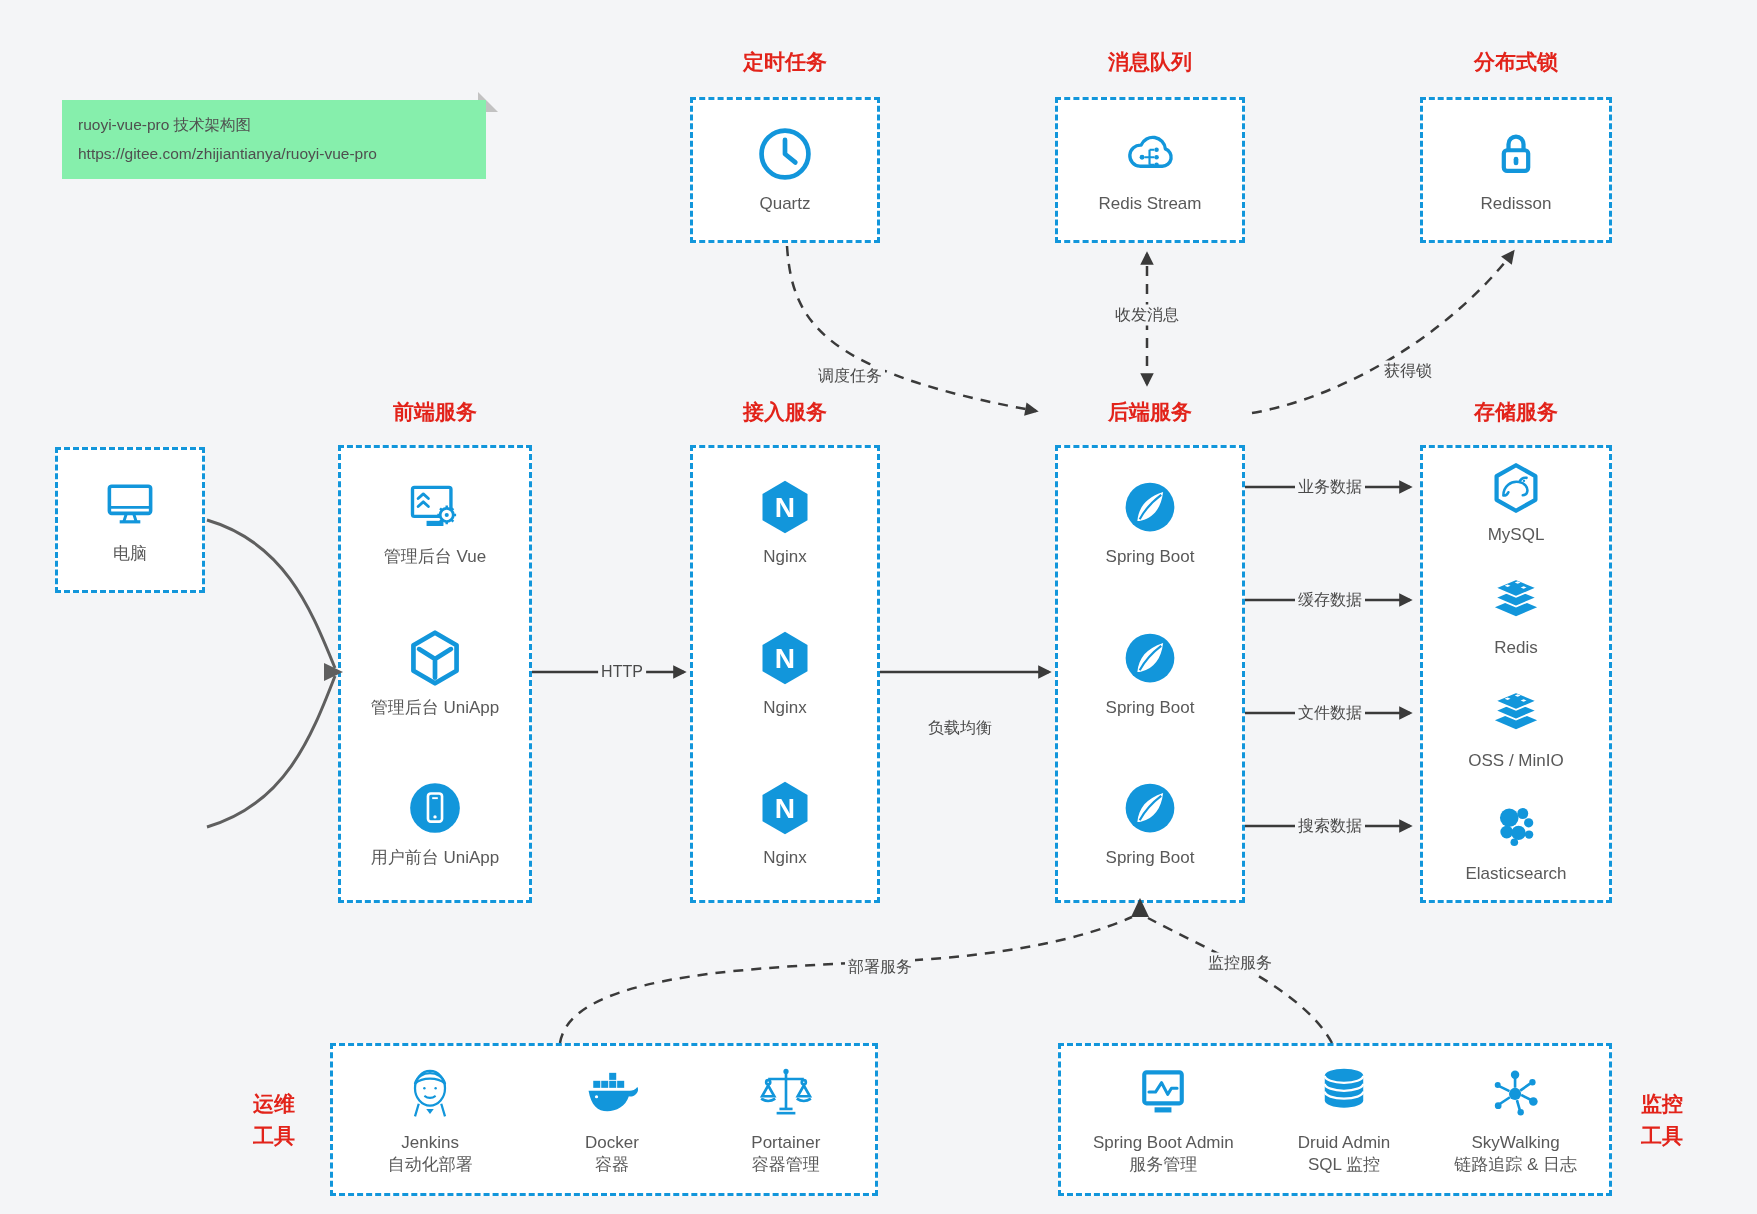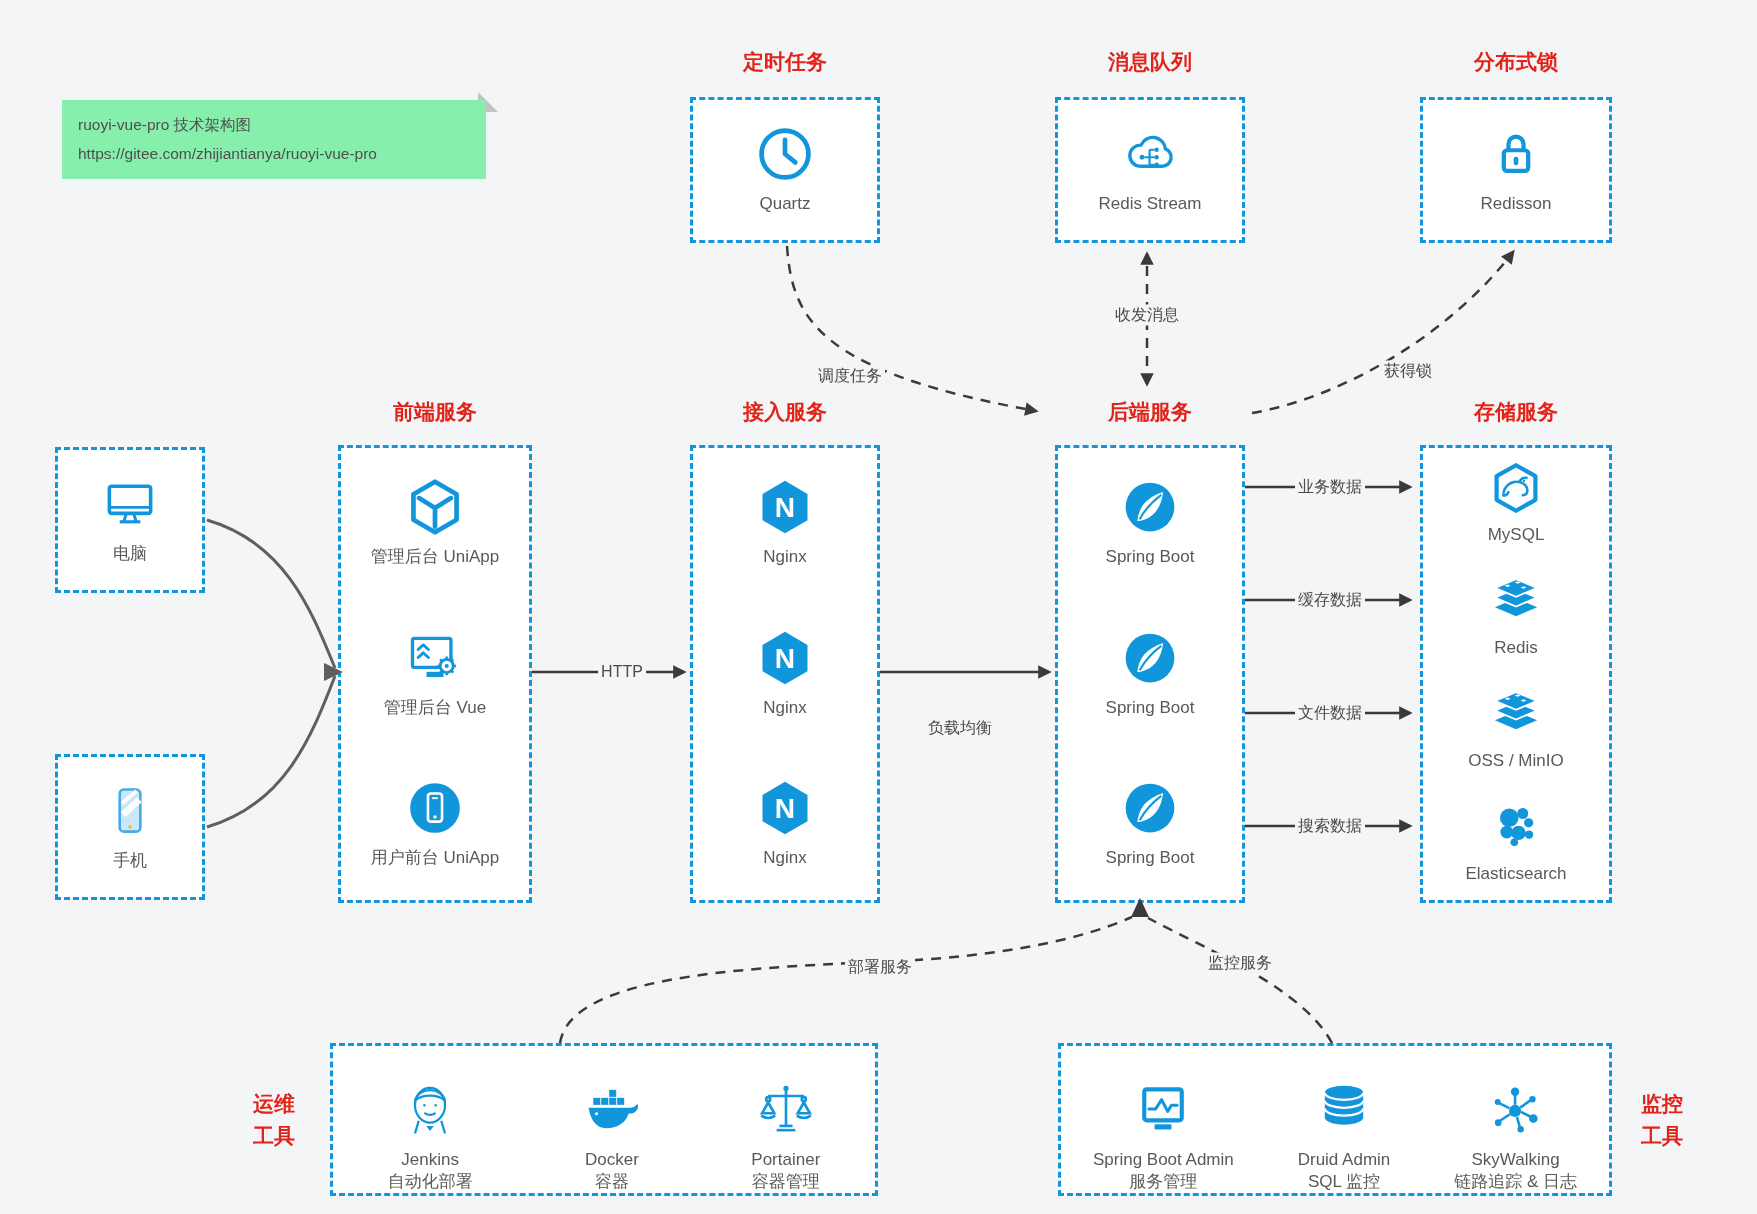--- a/index.html
+++ b/index.html
@@ -1,19 +1,19 @@
 <!DOCTYPE html>
 <html><head>
 <meta charset="utf-8">
 <style>
   html,body{margin:0;padding:0;background:#f4f5f7;font-family:"Liberation Sans","DejaVu Sans",sans-serif;}
   #canvas{position:relative;width:1757px;height:1214px;background:#f4f5f7;overflow:hidden;}
   .gbox{position:absolute;border:3px dashed #1296db;background:#ffffff;box-sizing:border-box;}
   .vstack{display:flex;flex-direction:column;justify-content:space-around;align-items:center;height:100%;}
-  .hstack{display:flex;flex-direction:row;justify-content:space-around;align-items:flex-end;height:100%;}
+  .hstack{display:flex;flex-direction:row;justify-content:space-around;align-items:center;height:100%;}
   .node{display:flex;flex-direction:column;align-items:center;gap:7px;}
   .node .label{font-size:17px;color:#595959;white-space:nowrap;text-align:center;line-height:1.5;}
   .node .sublabel{font-size:17px;color:#595959;white-space:nowrap;text-align:center;margin-top:-2px;}
   .icon{width:60px;height:60px;display:block;}
   .icon.sm{width:54px;height:54px;}
   .red-title{position:absolute;color:#e2231a;font-weight:bold;font-size:21px;text-align:center;white-space:nowrap;}
   .side-title{position:absolute;color:#e2231a;font-weight:bold;font-size:21px;text-align:center;line-height:1.5;}
   .cl{position:absolute;transform:translate(-50%,-50%);background:#f4f5f7;color:#4a4a4a;font-size:16px;padding:0 3px;white-space:nowrap;z-index:5;}
   #connectors{position:absolute;left:0;top:0;z-index:4;pointer-events:none;}
   .note{position:absolute;left:62px;top:100px;width:392px;background:#86efac;color:#4f4f4f;
@@ -221,44 +221,34 @@
   <div class="gbox" style="left:55px;top:447px;width:150px;height:146px;">
     <div class="vstack">
       <div class="node">
         <svg class="icon">
             <use href="#i-desktop"></use>
           </svg>
         <div class="label">电脑</div>
       </div>
     </div>
   </div>
-  <div class="gbox" style="left:55px;top:754px;width:150px;height:146px;">
-    <div class="vstack">
-      <div class="node">
-        <svg class="icon">
-            <use href="#i-phone"></use>
-          </svg>
-        <div class="label">手机</div>
-      </div>
-    </div>
-  </div>
 
   <div class="gbox" style="left:338px;top:445px;width:194px;height:458px;">
     <div class="vstack">
       <div class="node">
         <svg class="icon">
+            <use href="#i-adminvue"></use>
+          </svg>
+        <div class="label">管理后台 Vue</div>
+      </div>
+      <div class="node">
+        <svg class="icon">
             <use href="#i-unicube"></use>
           </svg>
         <div class="label">管理后台 UniApp</div>
-      </div>
-      <div class="node">
-        <svg class="icon">
-            <use href="#i-adminvue"></use>
-          </svg>
-        <div class="label">管理后台 Vue</div>
       </div>
       <div class="node">
         <svg class="icon">
             <use href="#i-userapp"></use>
           </svg>
         <div class="label">用户前台 UniApp</div>
       </div>
     </div>
   </div>
 

